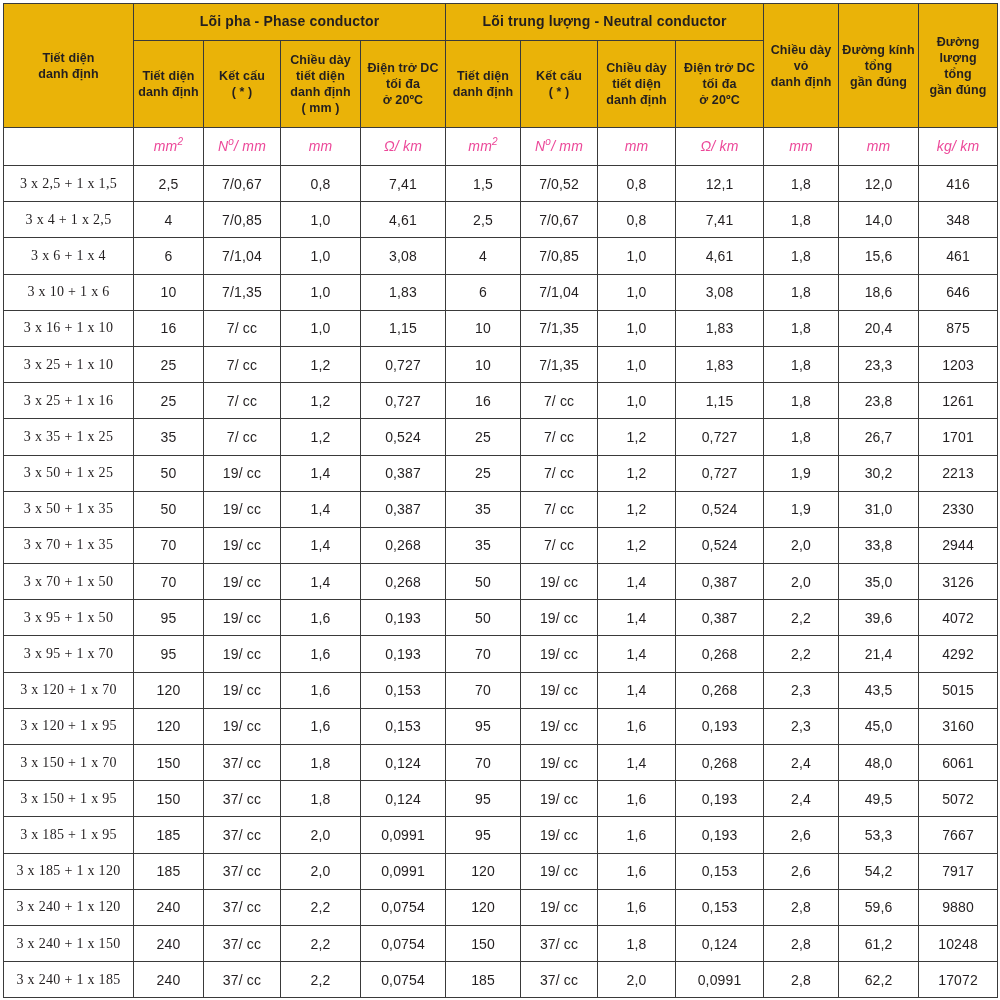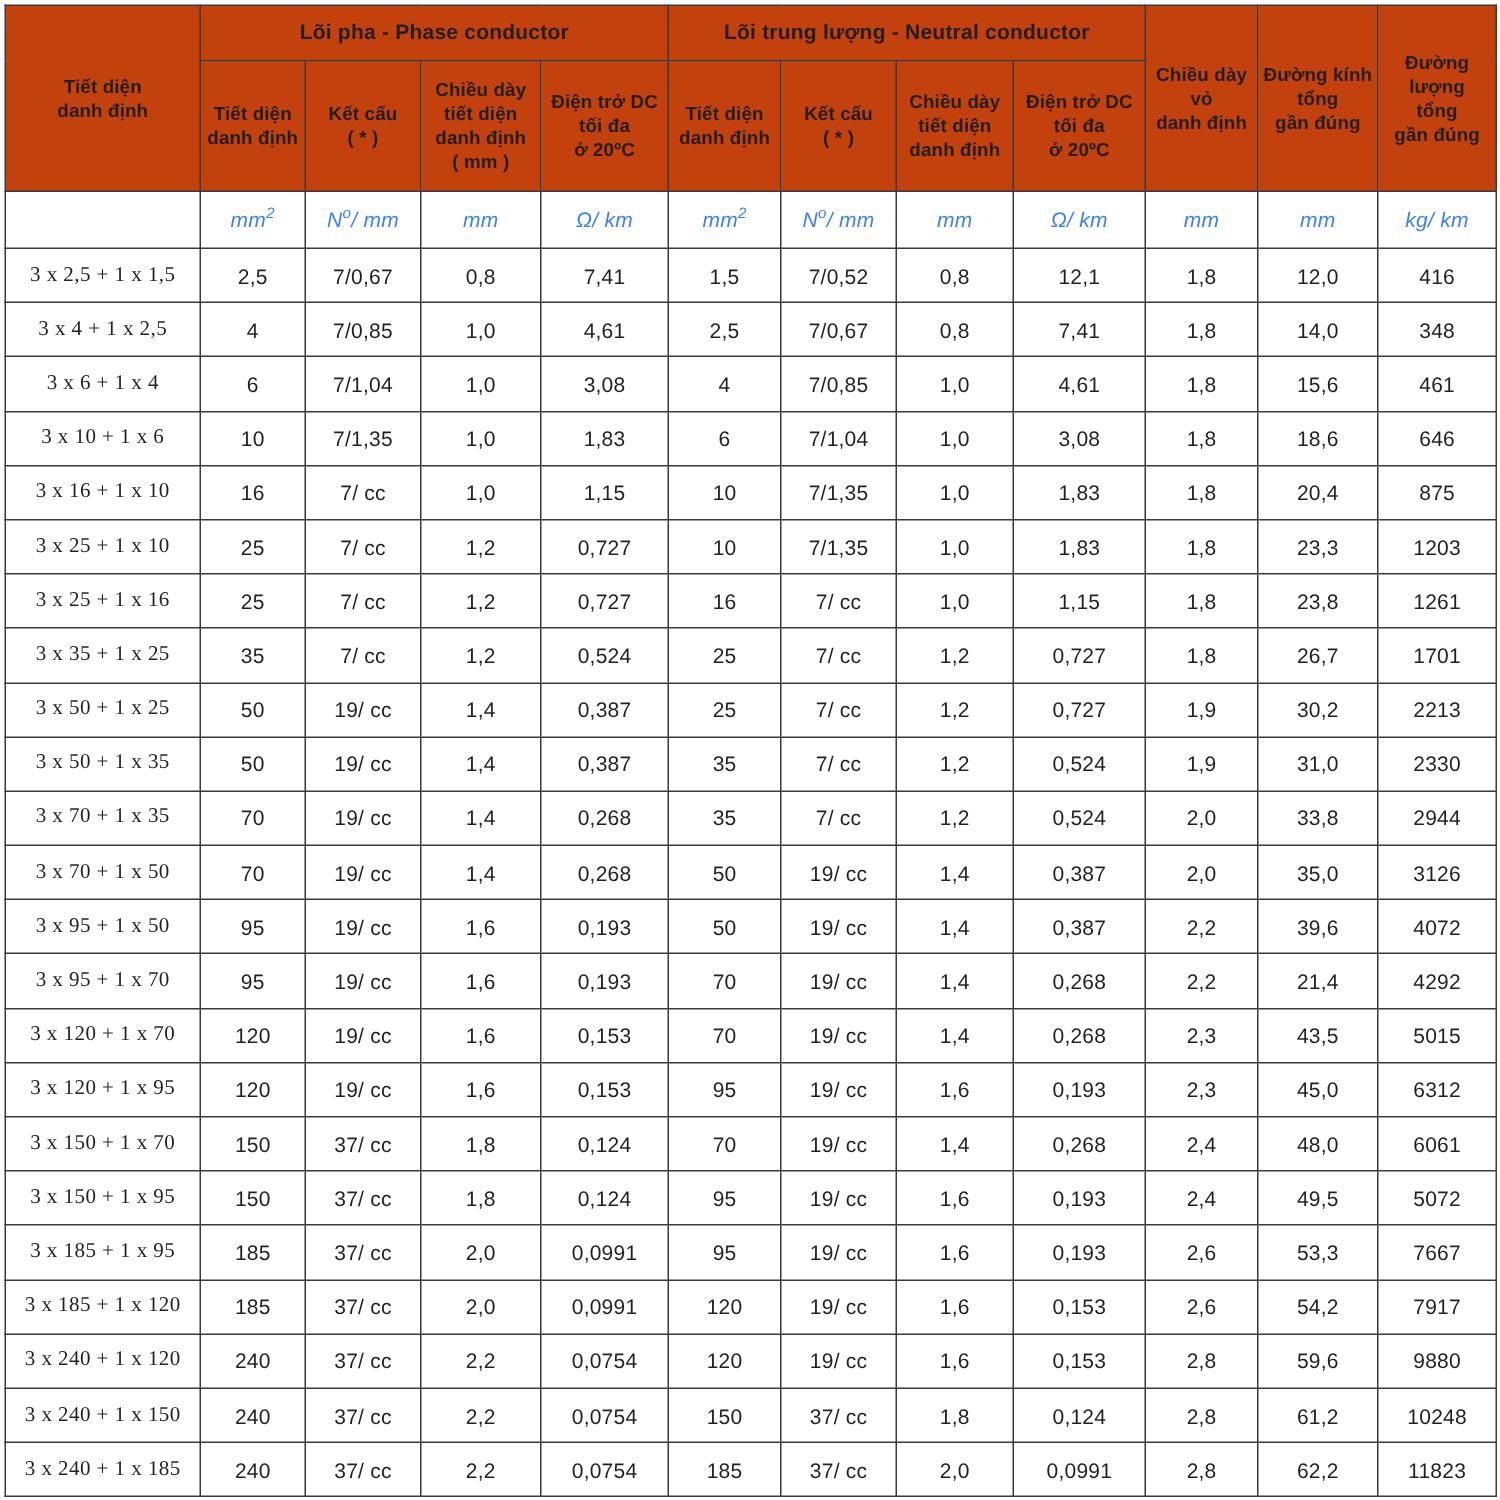--- a/index.html
+++ b/index.html
@@ -33,21 +33,21 @@
   table.spec td {
     border: 1px solid #3a3a3a;
     padding: 0;
     text-align: center;
     vertical-align: middle;
     color: #231f20;
   }
 
   
   thead th {
-    background: #c2410c;
+    background: #eab308;
     color: #ffffff;
     border-color: #16306f;
     font-size: 12.5px;
     font-weight: bold;
     line-height: 1.28;
     letter-spacing: .1px;
     padding: 3px 2px;
   }
   thead th.grouphead {
     font-size: 14px;
@@ -56,21 +56,21 @@
     height: 36px;
   }
   thead th.stub {
     height: 122px;
   }
   thead th.sub {
     height: 86px;
   }
   thead tr.units th {
     background: #ffffff;
-    color: #3b82f6;
+    color: #ec4899;
     border-color: #3a3a3a;
     font-style: italic;
     font-weight: normal;
     font-size: 14px;
     height: 37px;
     letter-spacing: .2px;
   }
   thead tr.units th.blankstub { background:#ffffff; }
 
   
@@ -410,21 +410,21 @@
           <td class="c1">120</td>
           <td class="c2">19/ cc</td>
           <td class="c3">1,6</td>
           <td class="c4">0,153</td>
           <td class="c5">95</td>
           <td class="c6">19/ cc</td>
           <td class="c7">1,6</td>
           <td class="c8">0,193</td>
           <td class="c9">2,3</td>
           <td class="c10">45,0</td>
-          <td class="c11">6312</td>
+          <td class="c11">3160</td>
         </tr>
         <tr>
           <td class="c0">3 x 150 + 1 x 70</td>
           <td class="c1">150</td>
           <td class="c2">37/ cc</td>
           <td class="c3">1,8</td>
           <td class="c4">0,124</td>
           <td class="c5">70</td>
           <td class="c6">19/ cc</td>
           <td class="c7">1,4</td>
@@ -508,17 +508,17 @@
           <td class="c1">240</td>
           <td class="c2">37/ cc</td>
           <td class="c3">2,2</td>
           <td class="c4">0,0754</td>
           <td class="c5">185</td>
           <td class="c6">37/ cc</td>
           <td class="c7">2,0</td>
           <td class="c8">0,0991</td>
           <td class="c9">2,8</td>
           <td class="c10">62,2</td>
-          <td class="c11">11823</td>
+          <td class="c11">17072</td>
         </tr>
       </tbody>
   </table>
 </div>
 
 </body></html>

